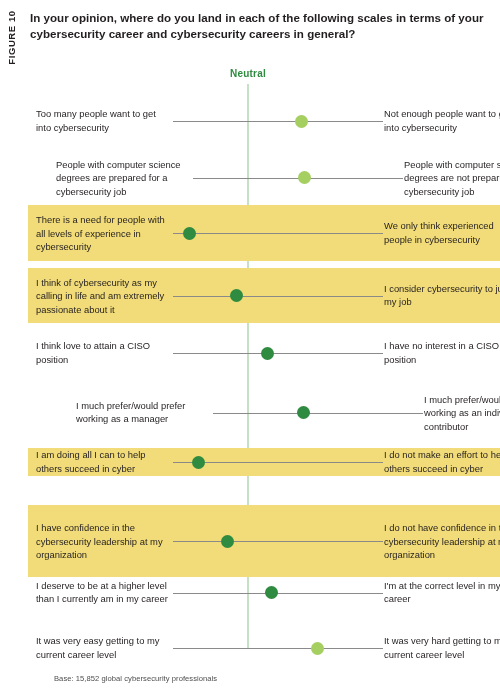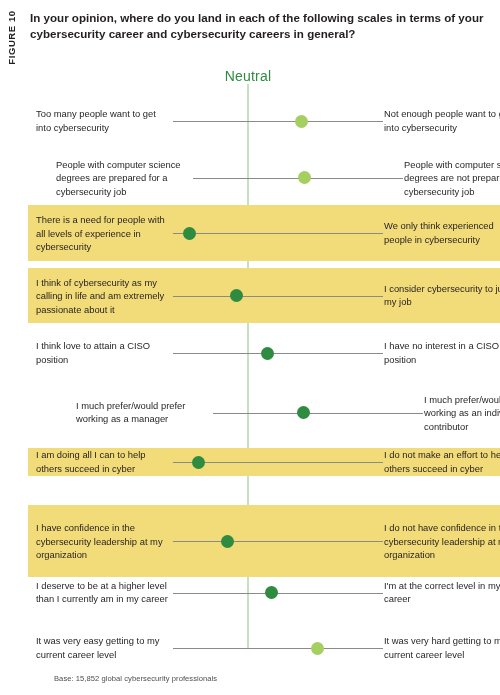--- a/index.html
+++ b/index.html
@@ -57,22 +57,22 @@
     color: #231f20;
   }
 
   
   #neutral-label {
     position: absolute;
     left: 198px;
     top: 68px;
     width: 100px;
     text-align: center;
-    font-size: 14px;
-    font-weight: normal;
+    font-size: 10px;
+    font-weight: bold;
     color: #2e8b3f;
     letter-spacing: 0.2px;
   }
   #neutral-line {
     position: absolute;
     left: 247px;
     top: 84px;
     width: 2px;
     height: 564px;
     background: #c6e0c3;

